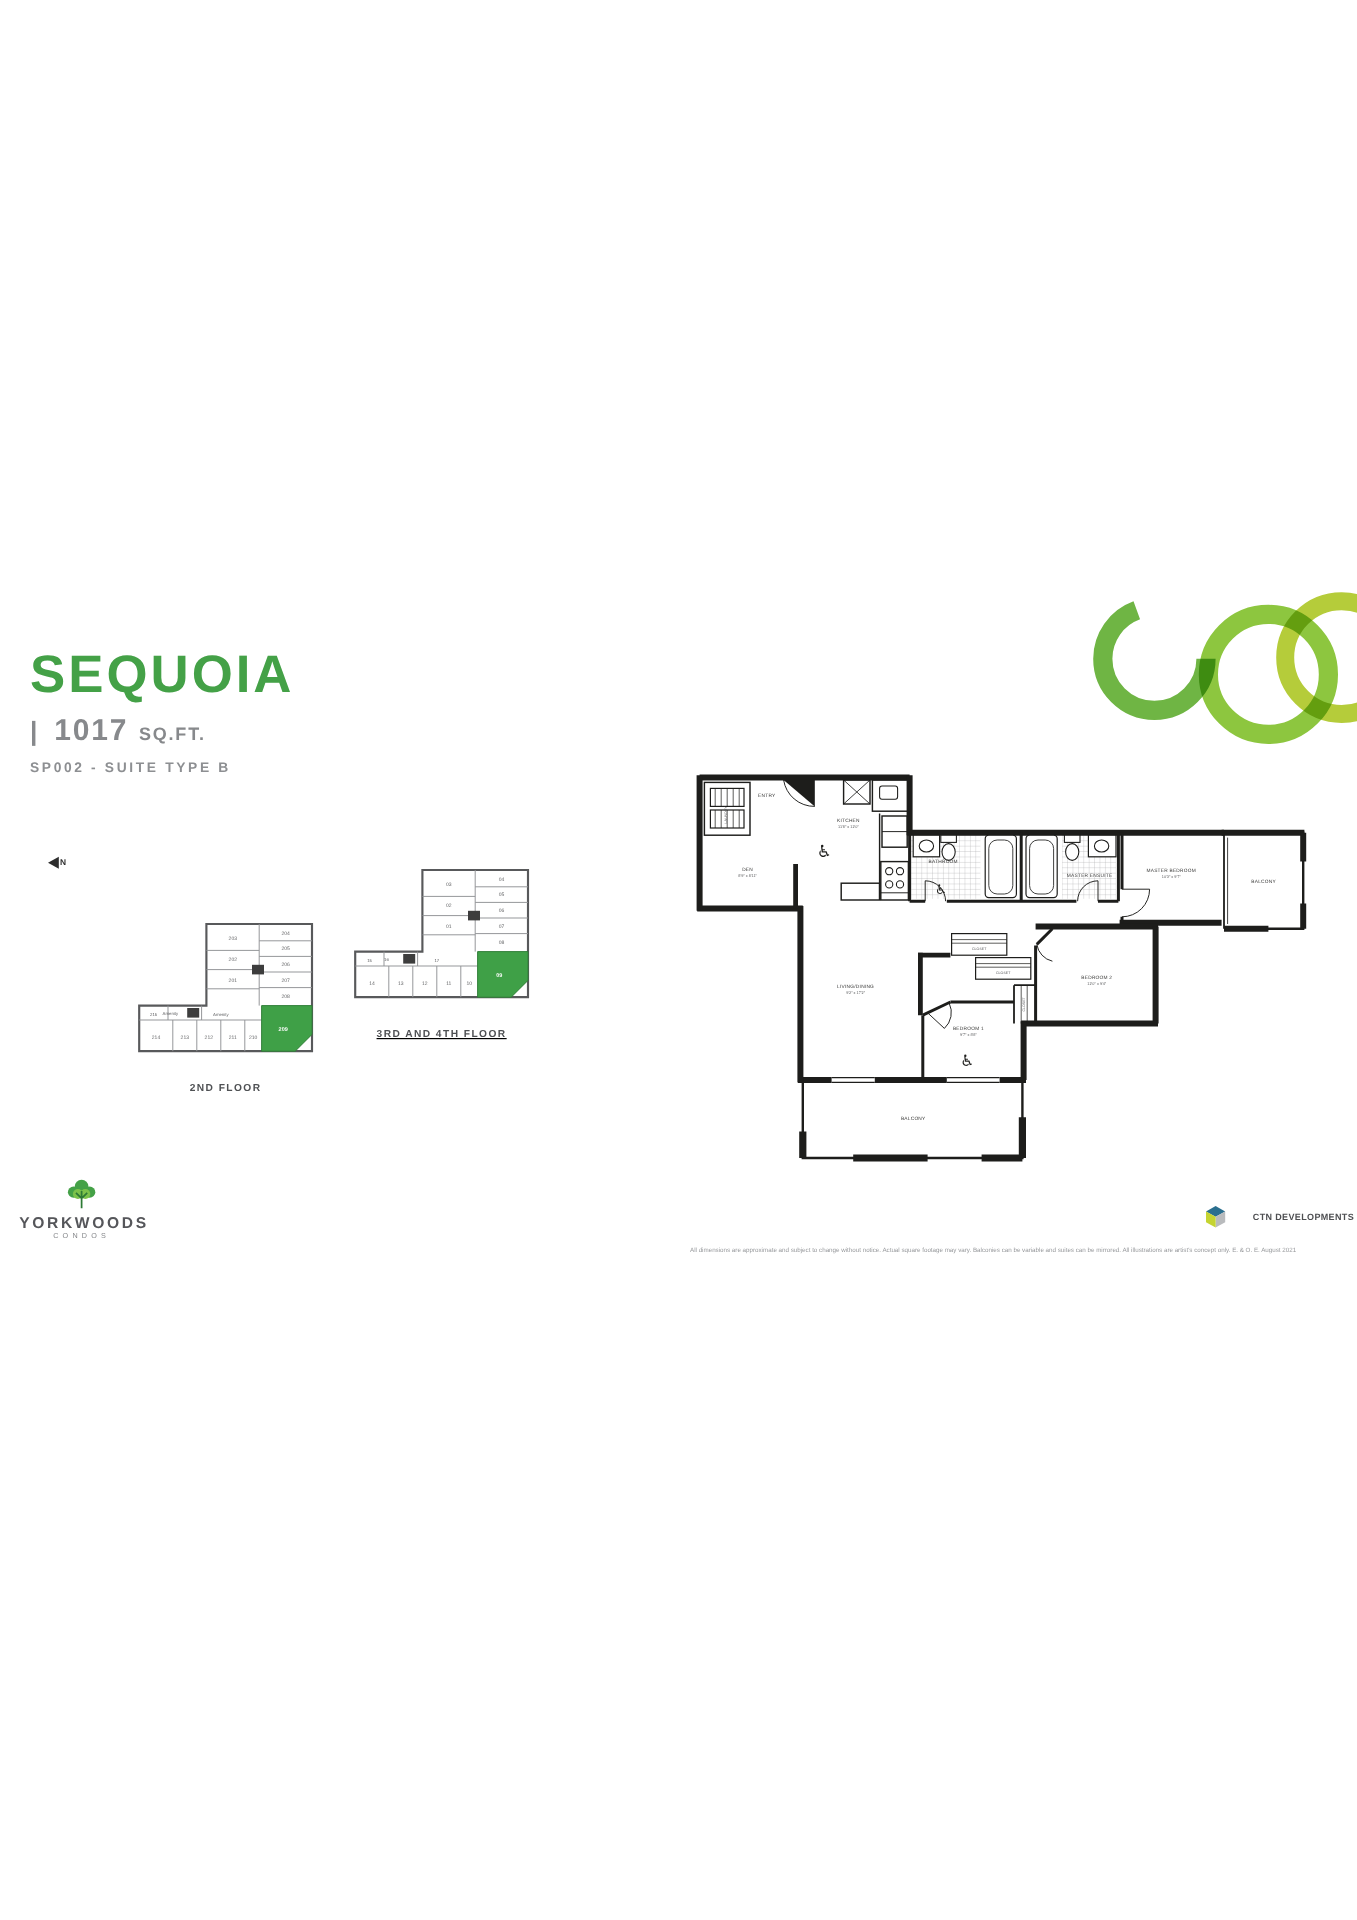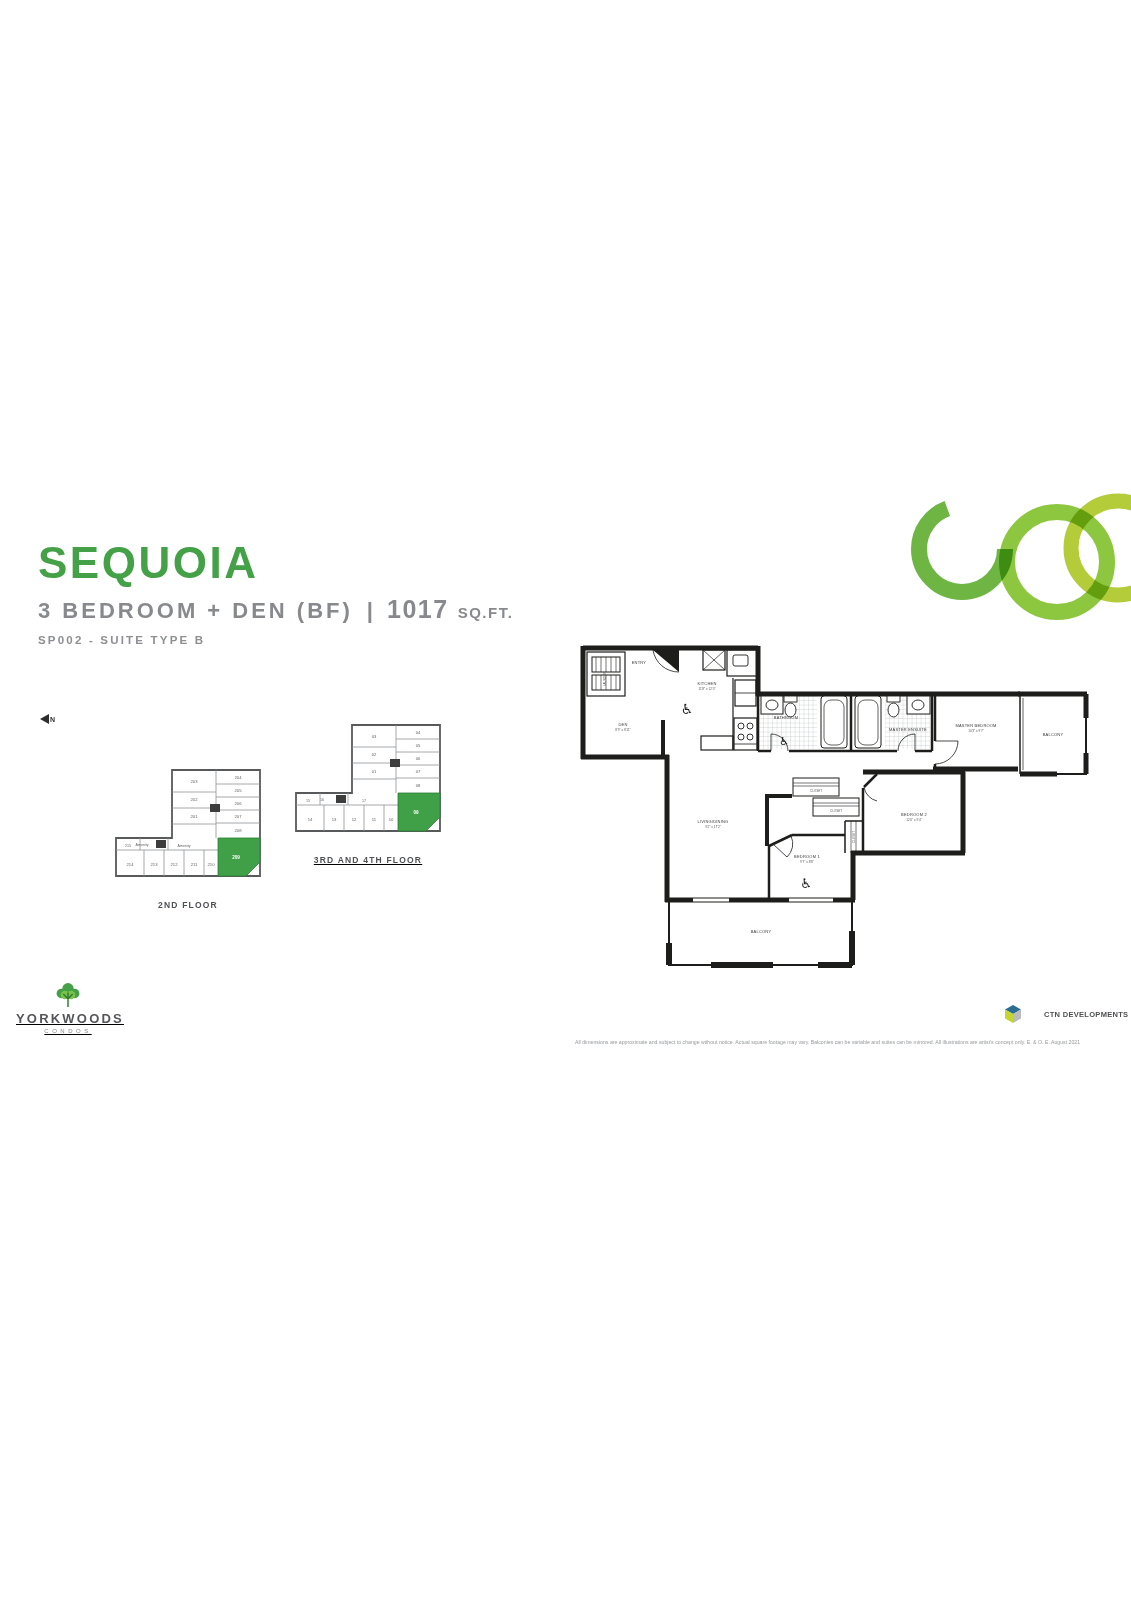--- a/index.html
+++ b/index.html
@@ -1,20 +1,20 @@
 <!DOCTYPE html>
 <html><head>
 <meta charset="utf-8">
 <style>
   * { box-sizing: border-box; }
   body { margin: 0; background: #fff; font-family: "Liberation Sans", sans-serif; }
   .page { position: relative; width: 1131px; height: 1600px; background: #ffffff; overflow: hidden; }
 
   
-  .header { position: absolute; left: 38px; top: 541px; }
+  .header { position: absolute; left: 25px; top: 541px; }
   .title { margin: 0; font-size: 44px; line-height: 1; font-weight: 700; letter-spacing: 2.5px; color: #44a147; }
   .sub { display: flex; align-items: baseline; gap: 14px; margin-top: 10px; color: #87898c; }
   .sub-main { font-size: 22px; font-weight: 700; letter-spacing: 3px; }
   .pipe { font-size: 22px; font-weight: 700; }
   .area-wrap { display: flex; align-items: baseline; gap: 9px; }
   .area { font-size: 25px; font-weight: 700; letter-spacing: 1.5px; }
   .unit { font-size: 15px; font-weight: 700; letter-spacing: 1.5px; }
   .code { margin-top: 10px; font-size: 11.5px; font-weight: 700; letter-spacing: 2.2px; color: #8d8f92; }
 
   
@@ -37,37 +37,36 @@
   .kp-label.hl { fill: #ffffff; font-weight: 700; font-size: 4.6px; }
 
   
   .mainplan { position: absolute; left: 575px; top: 638px; }
   .room-name { font-size: 4px; fill: #3c3c3b; text-anchor: middle; letter-spacing: 0.2px; }
   .room-dims { font-size: 3.2px; fill: #58595b; text-anchor: middle; }
   .tiny { font-size: 3px; fill: #58595b; text-anchor: middle; }
   .wc { font-family: "DejaVu Sans", sans-serif; text-anchor: middle; fill: #1d1d1b; }
 
   
-  .yorkwoods { position: absolute; left: 16px; top: 981px; width: 104px; text-align: center; text-decoration: underline; }
+  .yorkwoods { position: absolute; left: 16px; top: 981px; width: 104px; text-align: center; }
   .yw-name { font-size: 13px; font-weight: 700; letter-spacing: 2.2px; color: #55565a; margin-top: 3px; }
   .yw-sub { font-size: 6px; letter-spacing: 3.5px; color: #85878a; margin-top: 2px; }
   .ctn { position: absolute; left: 1002px; top: 1003px; display: flex; align-items: center; gap: 20px; }
   .ctn-name { font-size: 7.5px; font-weight: 700; letter-spacing: 0.3px; color: #4e4f52; }
 
   .disclaimer { position: absolute; left: 575px; top: 1039px; width: 516px; font-size: 5.2px; color: #97999c; white-space: nowrap; overflow: hidden; }
 </style>
 </head>
 <body>
 
 <div class="page">
 
   <div class="header">
     <h1 class="title">SEQUOIA</h1>
     <div class="sub">
-      <span class="sub-main">3 BEDROOM + DEN (BF)</span>
       <span class="pipe">|</span>
       <span class="area-wrap">
         <span class="area">1017</span>
         <span class="unit">SQ.FT.</span>
       </span>
     </div>
     <div class="code">SP002 - SUITE TYPE B</div>
   </div>
 
   <div class="rings">

